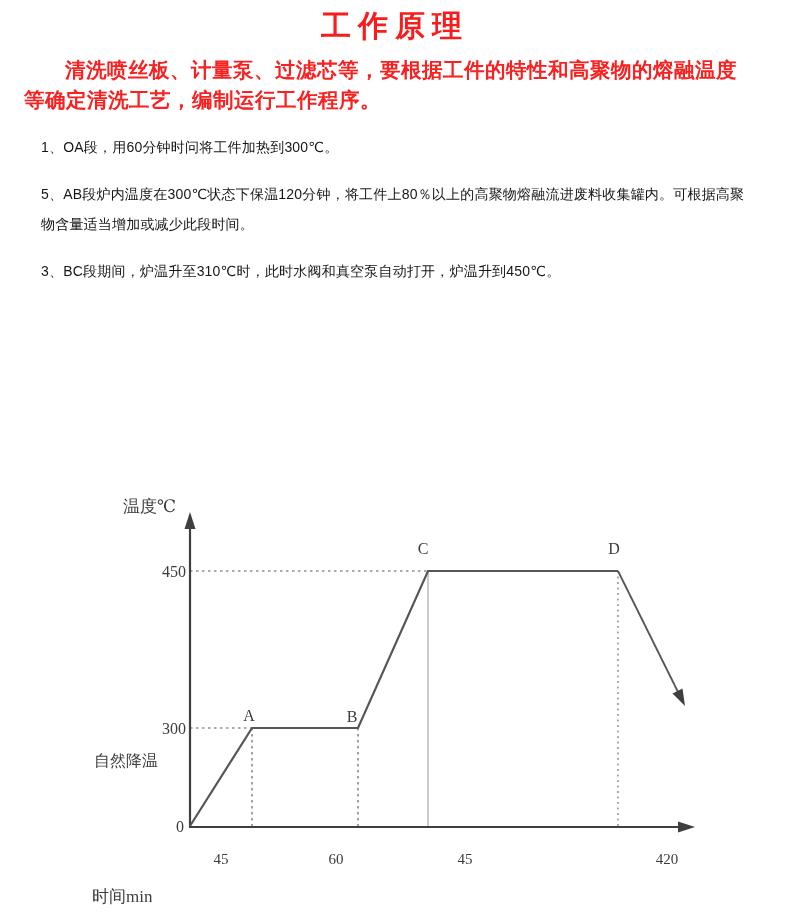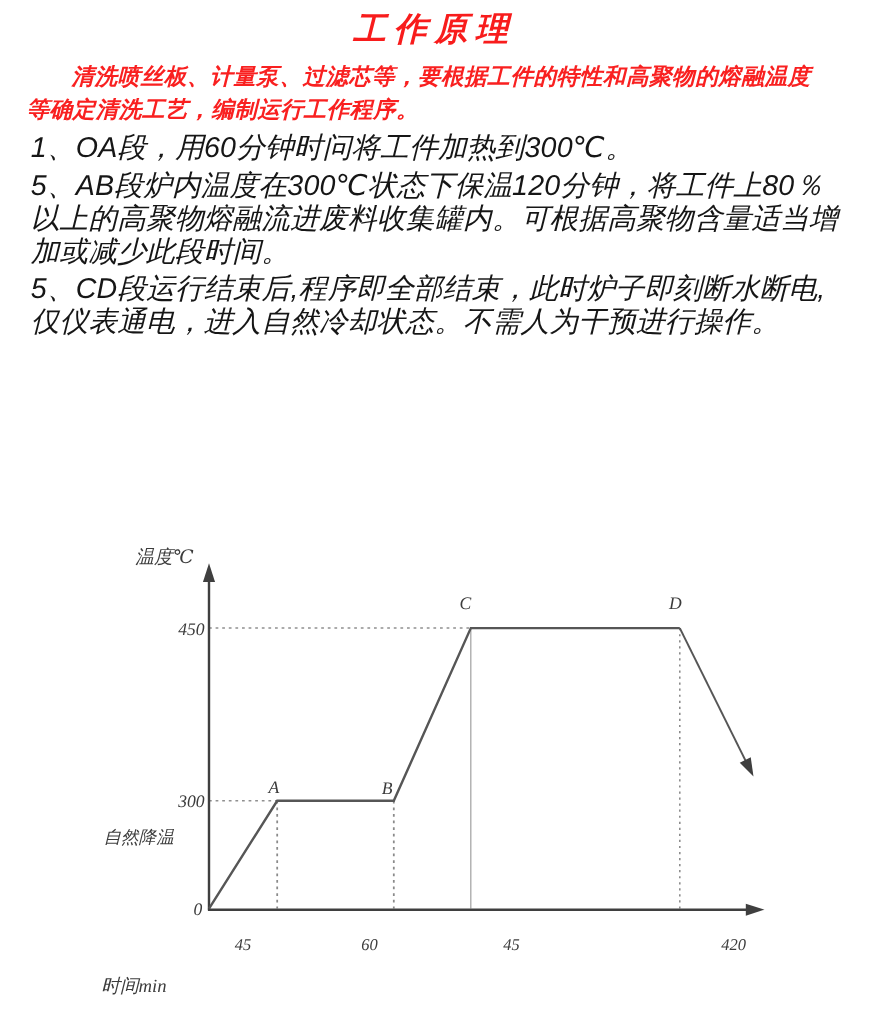--- a/index.html
+++ b/index.html
@@ -11,21 +11,20 @@
     width: 790px;
     height: 920px;
     overflow: hidden;
     font-family: "Liberation Sans", "DejaVu Sans", sans-serif;
   }
   .doc {
     width: 790px;
     height: 920px;
     position: relative;
     background: #ffffff;
-    font-style: italic;
   }
   .text-block {
     padding: 4px 24px 0 24px;
   }
   .page-title {
     margin: 2px 0 8px 0;
     text-align: center;
     color: #f81c1c;
     font-size: 30px;
     font-weight: bold;
@@ -34,23 +33,23 @@
   .intro {
     margin: 0 12px 3px 0;
     color: #f92020;
     font-weight: bold;
     font-size: 20.5px;
     line-height: 30px;
     text-indent: 2em;
     letter-spacing: 0.5px;
   }
   .para {
-    margin: 4px;
+    margin: 17px;
     color: #161616;
-    font-size: 26px;
+    font-size: 14px;
     line-height: 30px;
     font-weight: 500;
     letter-spacing: 0.2px;
   }
   .chart-wrap {
     position: absolute;
     left: 0;
     top: 495px;
     width: 790px;
     height: 425px;
@@ -70,21 +69,21 @@
 </head>
 <body>
 
 <div class="doc">
 
   <div class="text-block">
     <h1 class="page-title">工作原理</h1>
     <p class="intro">清洗喷丝板、计量泵、过滤芯等，要根据工件的特性和高聚物的熔融温度等确定清洗工艺，编制运行工作程序。</p>
     <p class="para">1、OA段，用60分钟时问将工件加热到300℃。</p>
     <p class="para">5、AB段炉内温度在300℃状态下保温120分钟，将工件上80％以上的高聚物熔融流进废料收集罐内。可根据高聚物含量适当增加或减少此段时间。</p>
-    <p class="para">5、CD段运行结束后,程序即全部结束，此时炉子即刻断水断电,仅仪表通电，进入自然冷却状态。不需人为干预进行操作。</p>
+    <p class="para">3、BC段期间，炉温升至310℃时，此时水阀和真空泵自动打开，炉温升到450℃。</p>
   </div>
 
   <div class="chart-wrap">
     <svg width="790" height="425" viewBox="0 0 790 425">
 
       <line x1="190" y1="76" x2="428" y2="76" stroke="#909090" stroke-width="1.4" stroke-dasharray="2.5,3.5"></line>
       <line x1="190" y1="233" x2="252" y2="233" stroke="#909090" stroke-width="1.4" stroke-dasharray="2.5,3.5"></line>
 
       <line x1="252" y1="233" x2="252" y2="331" stroke="#8a8a8a" stroke-width="1.6" stroke-dasharray="2.5,3.5"></line>
       <line x1="358" y1="233" x2="358" y2="331" stroke="#8a8a8a" stroke-width="1.6" stroke-dasharray="2.5,3.5"></line>

